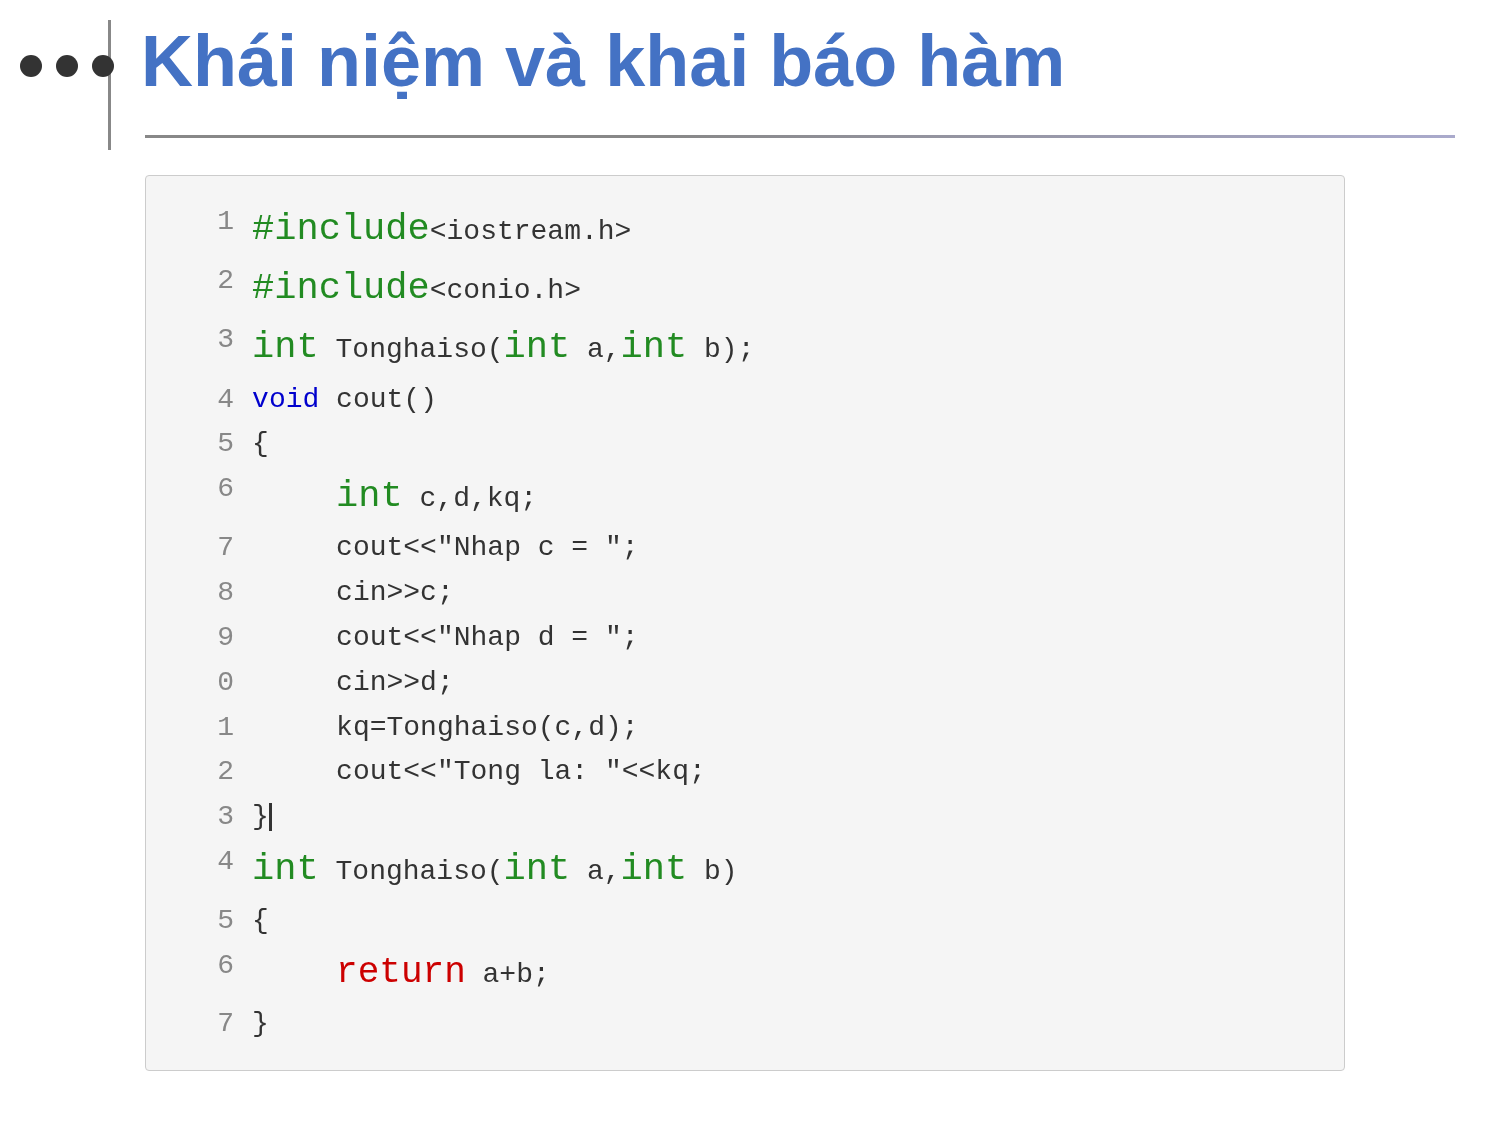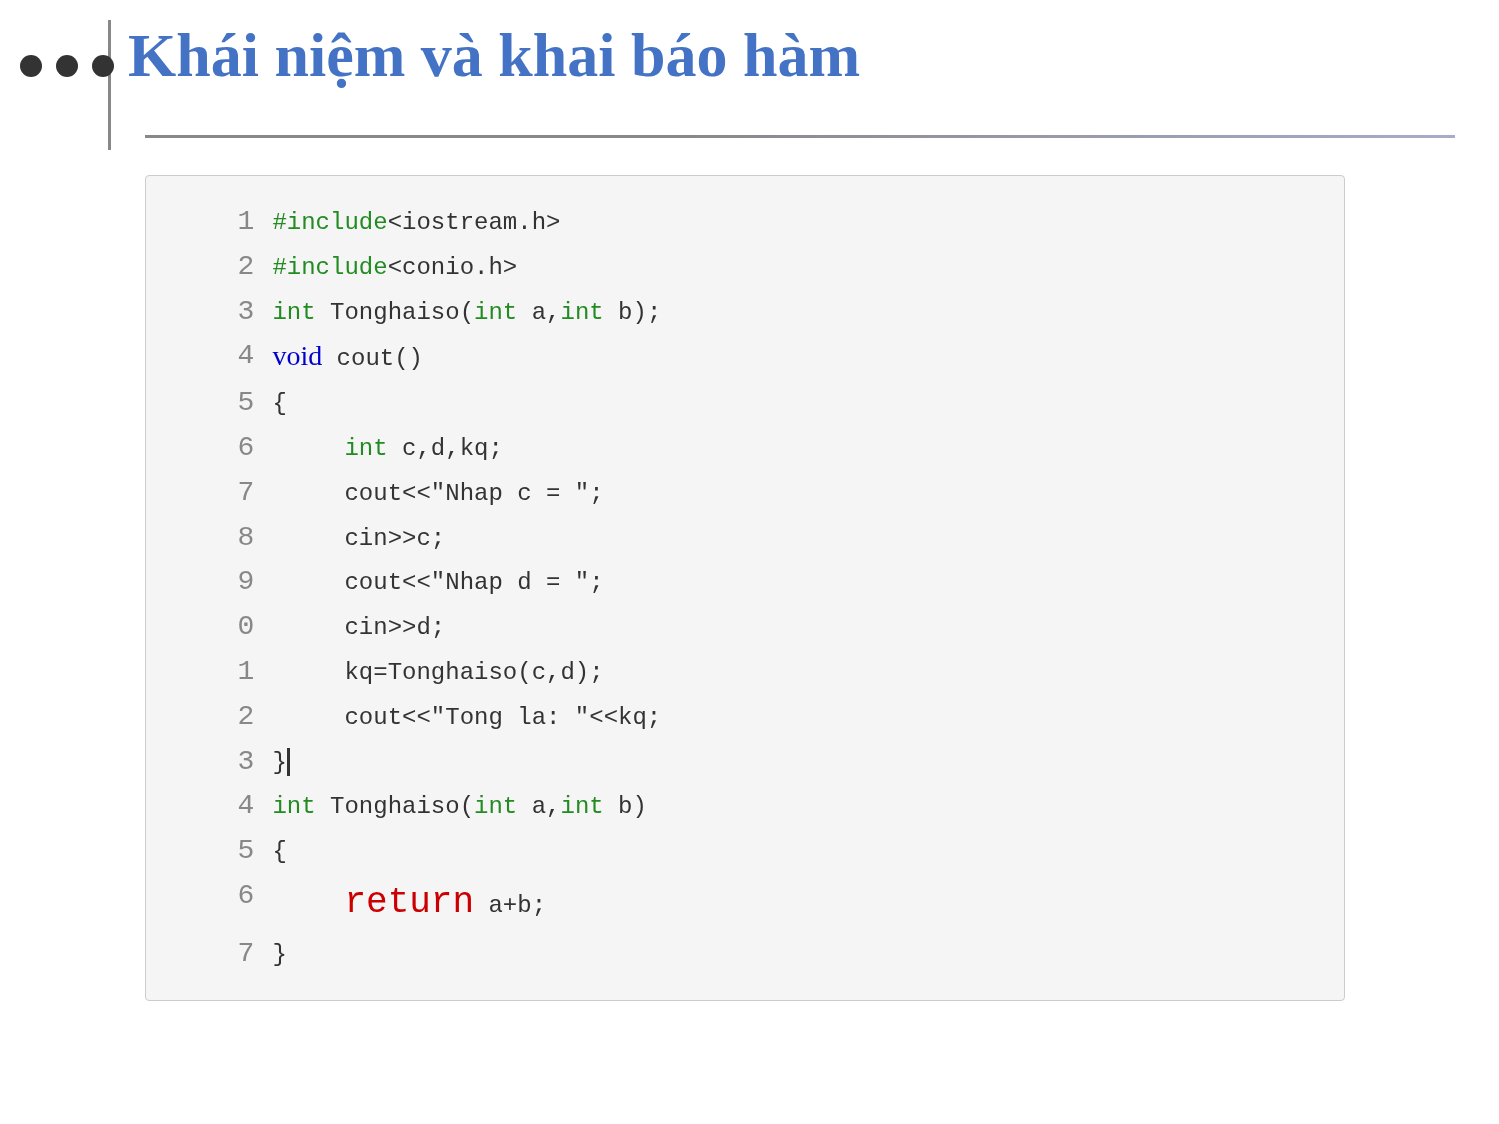--- a/index.html
+++ b/index.html
@@ -46,26 +46,26 @@
     .dot {
       width: 22px;
       height: 22px;
       border-radius: 50%;
       background: #333333;
     }
 
     
     .title {
       position: absolute;
-      left: 128px;
+      left: 141px;
       top: 20px;
-      font-size: 62px;
+      font-size: 72px;
       font-weight: bold;
       color: #4472c4;
-      font-family: Liberation Serif, serif;
+      font-family: Liberation Sans, sans-serif;
       white-space: nowrap;
     }
 
     
     .title-rule {
       position: absolute;
       left: 145px;
       top: 135px;
       width: 1310px;
       height: 3px;
@@ -108,39 +108,39 @@
       font-family: 'Courier New', Courier, monospace;
       font-size: 28px;
       color: #333333;
       vertical-align: top;
       white-space: pre;
     }
 
     .kw-green {
       color: #228b22;
       font-family: 'Courier New', Courier, monospace;
-      font-size: 24px;
+      font-size: 37px;
     }
 
     .kw-blue {
       color: #0000cd;
-      font-family: Liberation Serif, serif;
+      font-family: Liberation Mono, monospace;
       font-size: 28px;
     }
 
     .kw-red {
       color: #cc0000;
       font-family: 'Courier New', Courier, monospace;
       font-size: 36px;
     }
 
     .txt-black {
       color: #333333;
       font-family: 'Courier New', Courier, monospace;
-      font-size: 24px;
+      font-size: 28px;
     }
 
     
     .cursor {
       display: inline-block;
       width: 3px;
       height: 28px;
       background: #333;
       vertical-align: middle;
       margin-left: 0px;

